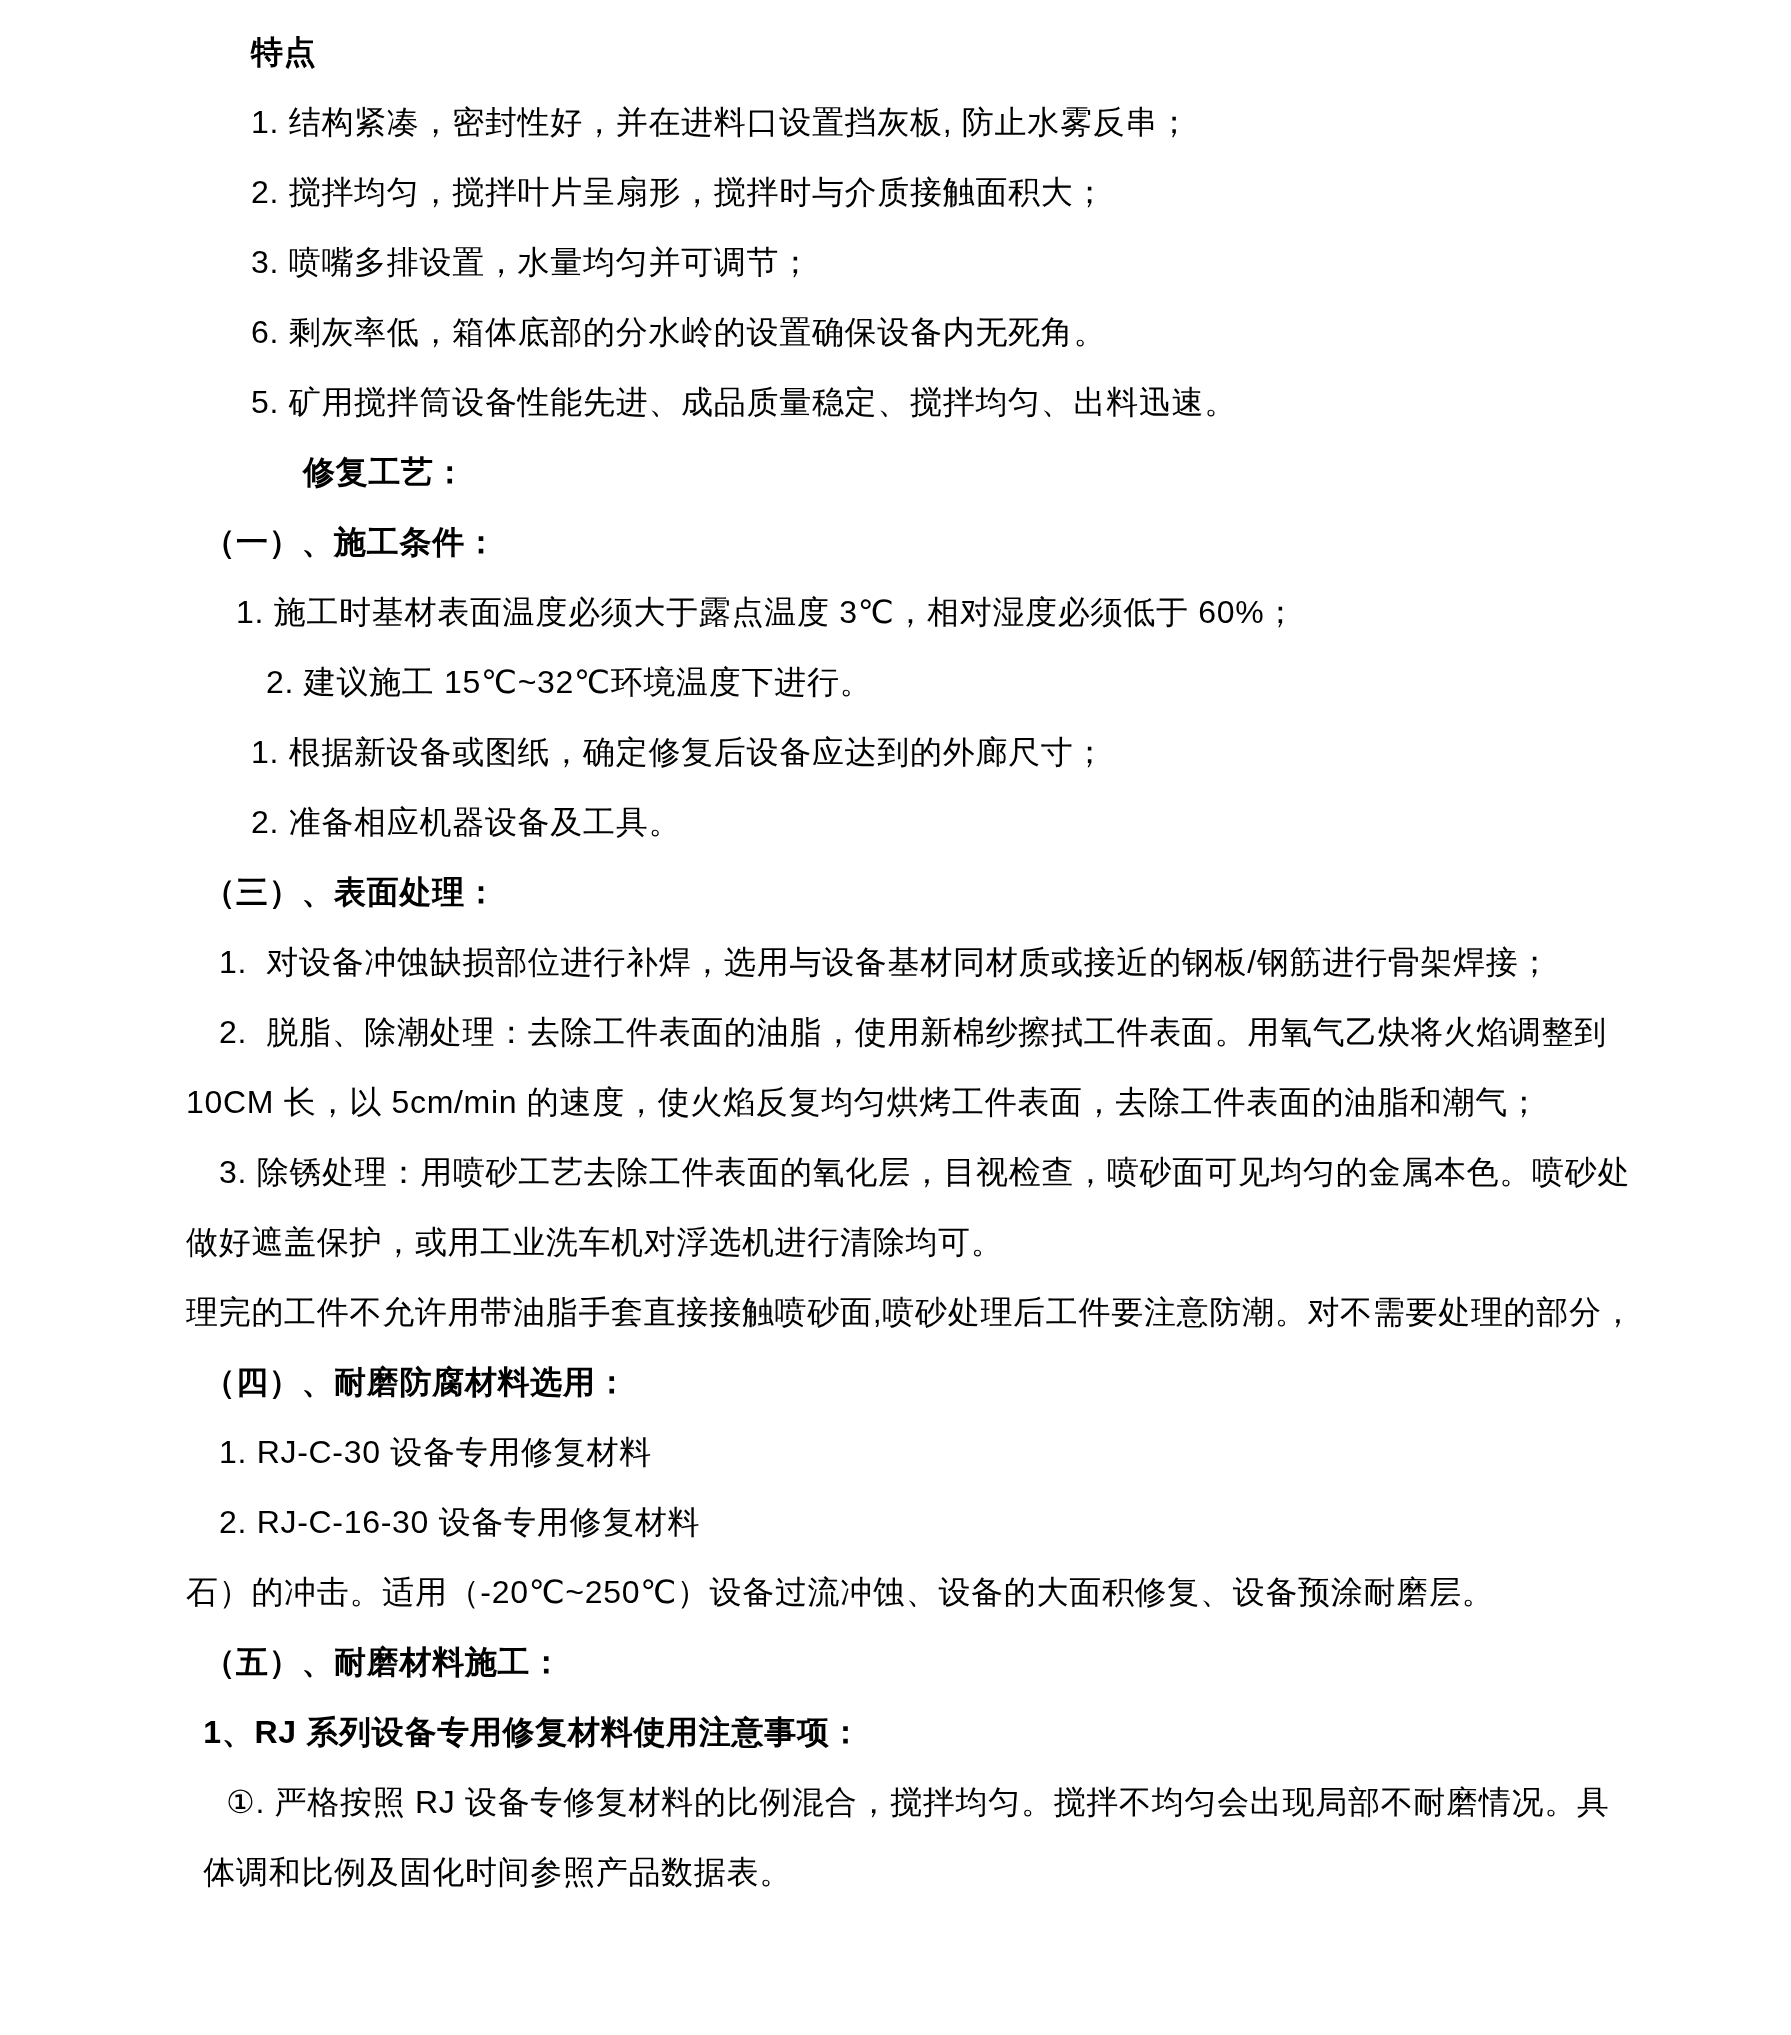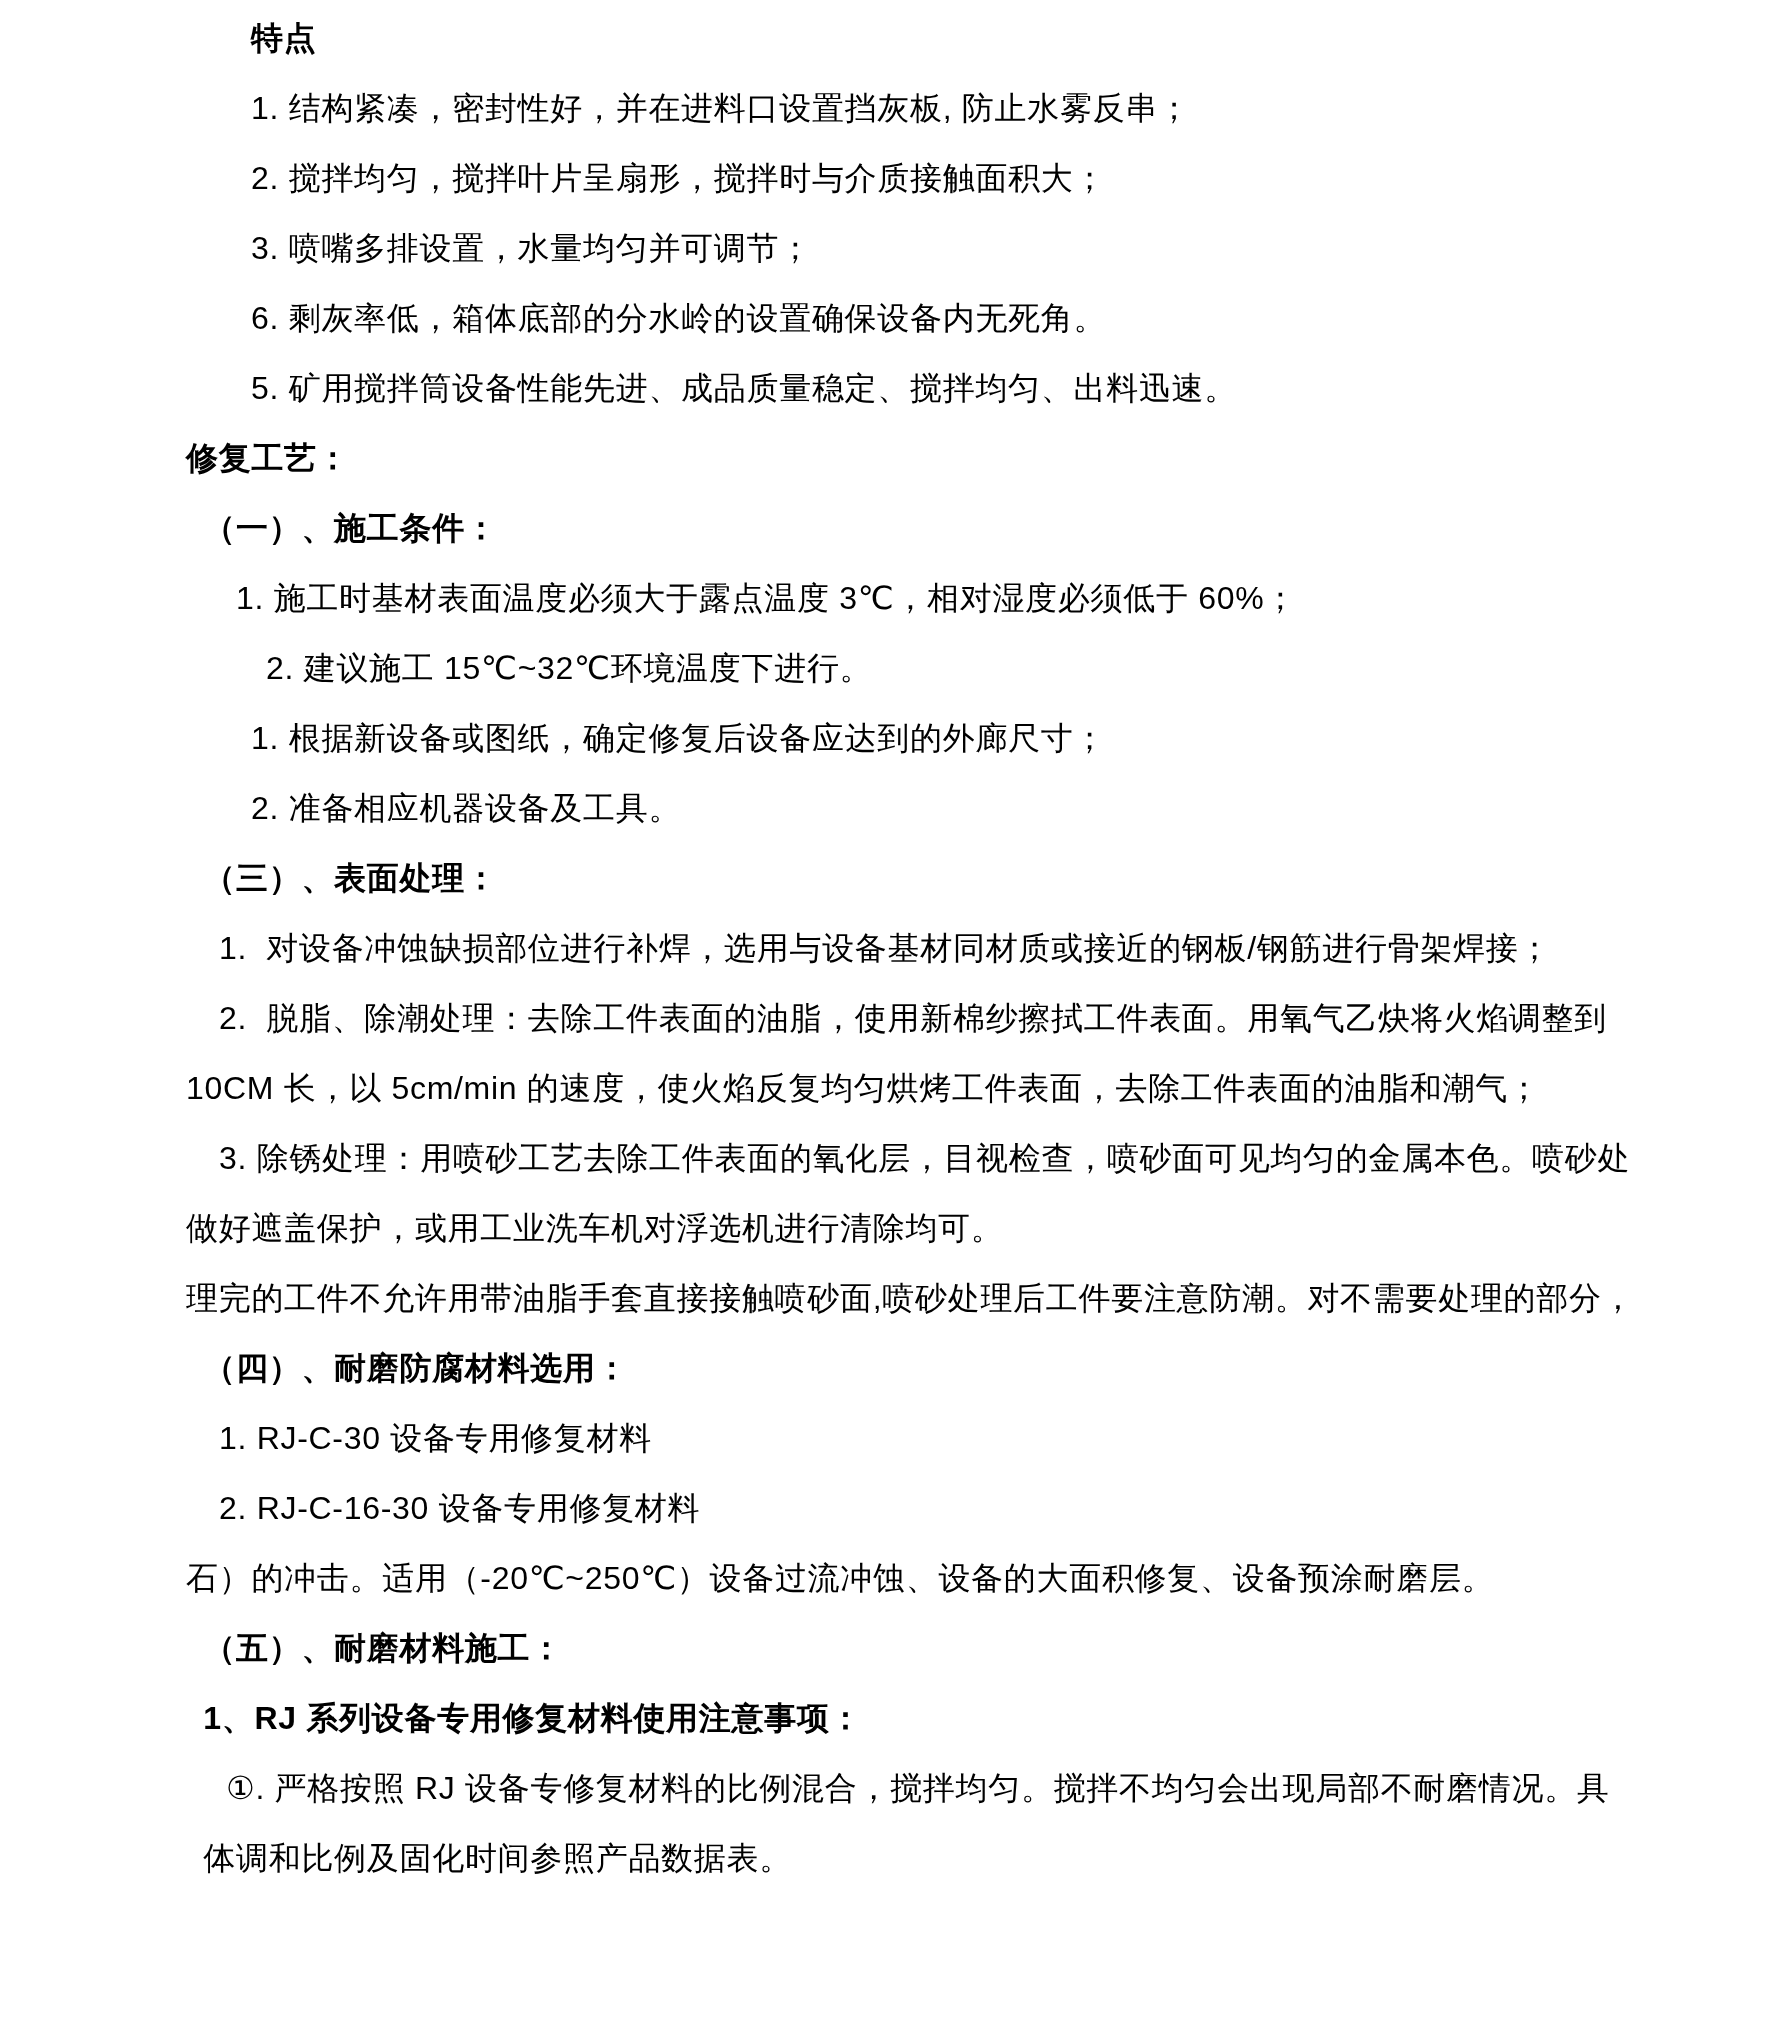--- a/index.html
+++ b/index.html
@@ -6,21 +6,21 @@
   body {
     width: 1792px;
     height: 2035px;
     background: #ffffff;
     overflow: hidden;
   }
   .page {
     box-sizing: border-box;
     width: 1520px;
     height: 2035px;
-    padding: 3px 101px 0 186px;
+    padding: 17px 101px 0 186px;
     background: #ffffff;
   }
   .line {
     margin: 0;
     height: 70px;
     line-height: 70px;
     font-size: 32px;
     color: #000000;
     font-family: "Liberation Sans", "DejaVu Sans", sans-serif;
     font-weight: 400;
@@ -28,21 +28,21 @@
     letter-spacing: 0.7px;
   }
   .b { font-weight: 700; }
   
   .in24  { margin-left: 17.3px; }
   .in45  { margin-left: 33px; }
   .in55  { margin-left: 40px; }
   .in69  { margin-left: 50px; }
   .in90  { margin-left: 65px; }
   .in110 { margin-left: 80px; }
-  .in162 { }
+  .in162 { margin-left: 117px; }
 </style>
 </head>
 <body>
 
 <main class="page">
   <p class="line b in90">特点</p>
   <p class="line in90">1. 结构紧凑，密封性好，并在进料口设置挡灰板, 防止水雾反串；</p>
   <p class="line in90">2. 搅拌均匀，搅拌叶片呈扇形，搅拌时与介质接触面积大；</p>
   <p class="line in90">3. 喷嘴多排设置，水量均匀并可调节；</p>
   <p class="line in90">6. 剩灰率低，箱体底部的分水岭的设置确保设备内无死角。</p>

